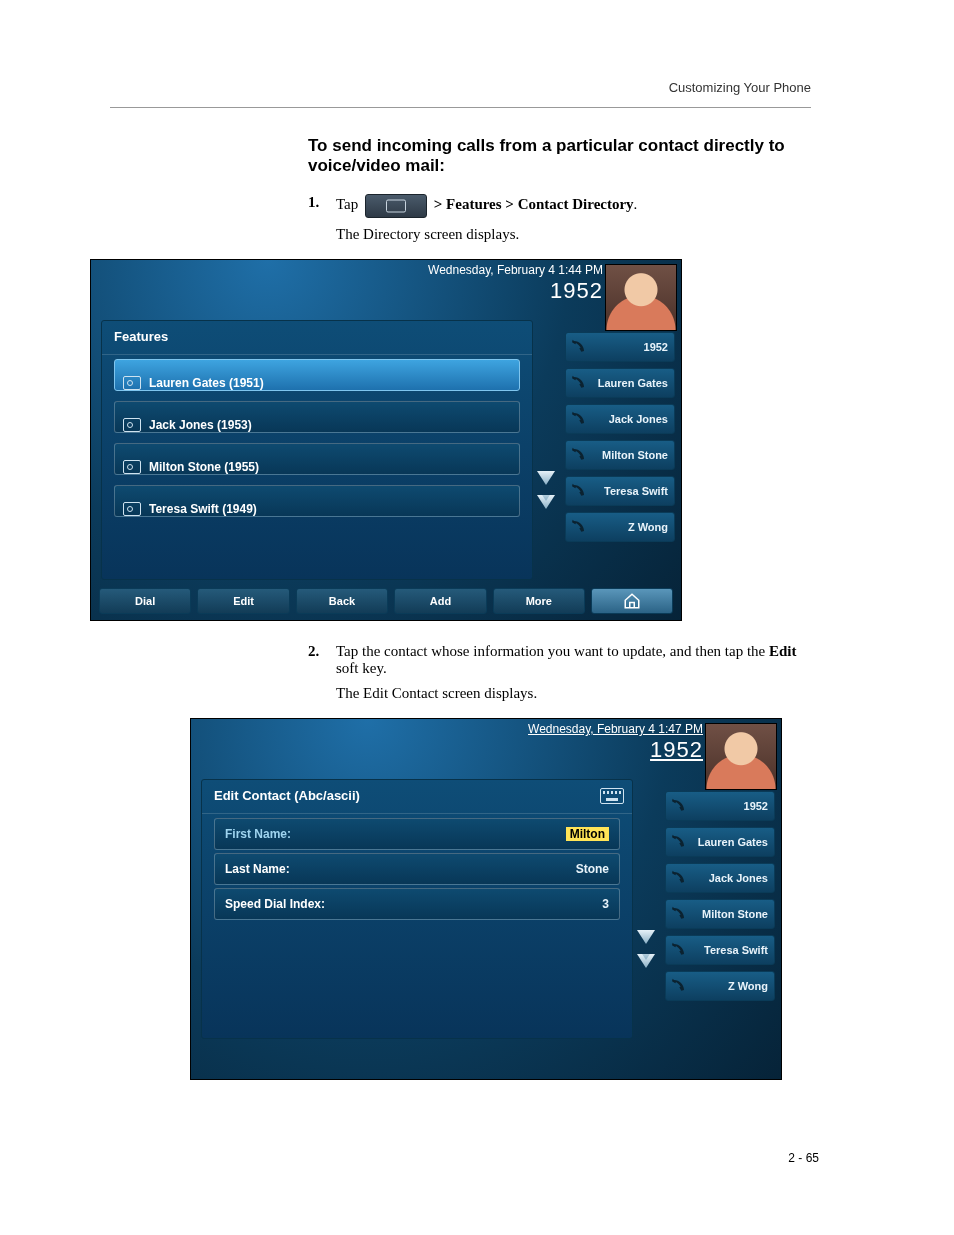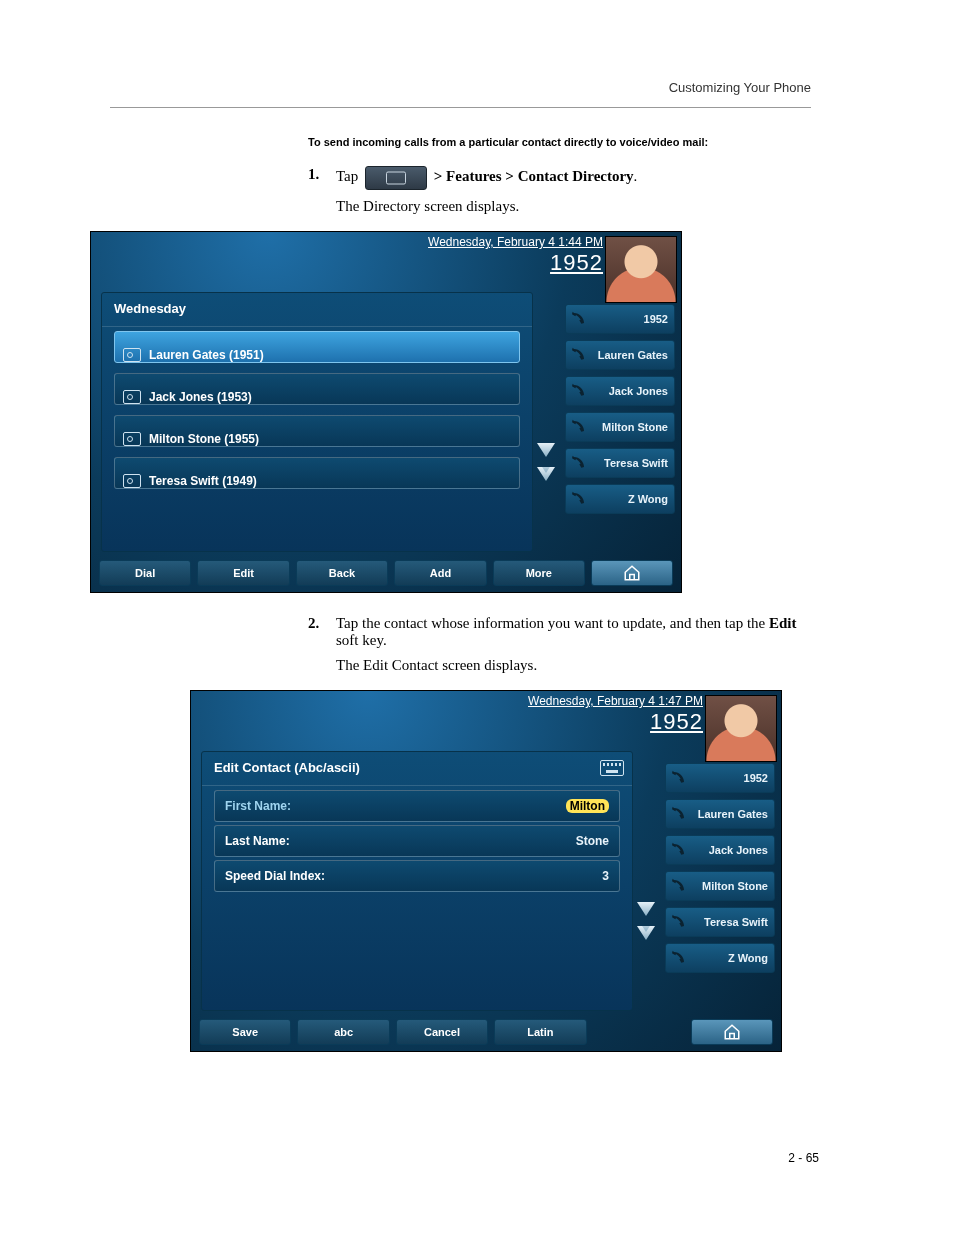--- a/index.html
+++ b/index.html
@@ -24,21 +24,21 @@
     border: none;
     border-top: 1px solid #999;
     margin: 12px 0 28px 0;
   }
   .body-col {
     margin-left: 198px; 
   }
   .bold-title {
     font-family: "Futura", "Helvetica Neue", Arial, sans-serif;
     font-weight: 600;
-    font-size: 11px;
+    font-size: 17px;
     margin-bottom: 18px;
   }
   ol.steps {
     list-style: none;
     padding: 0;
     margin: 0;
   }
   ol.steps > li {
     display: flex;
     gap: 10px;
@@ -179,21 +179,21 @@
     border:1px solid #cfe3f0; border-radius:2px;
   }
   .kb-icon::before{content:"";position:absolute;left:2px;right:2px;top:2px;height:3px;background:repeating-linear-gradient(90deg,#cfe3f0 0 2px,transparent 2px 4px);}
   .kb-icon::after{content:"";position:absolute;left:5px;right:5px;bottom:2px;height:3px;background:#cfe3f0;}
   .field-row{
     height:30px; display:flex; align-items:center; justify-content:space-between;
     border:1px solid rgba(255,255,255,0.25); border-radius:3px;
     background: linear-gradient(#0e4a70,#083757);
     margin-bottom:3px; padding:0 10px; font-weight:700; font-size:12px;
   }
-  .field-row .val{color:#e8f3fa;font-weight:700;border-radius:6px;}
+  .field-row .val{color:#e8f3fa;font-weight:700;}
   .field-row .val.hl{background:#ffe457;color:#000;padding:0 4px;}
   .hi{color:#9fd4ef;}
 
   .page-num{
     position:absolute; right:102px; bottom:70px; font-size:12px;
   }
 </style>
 </head>
 <body>
 
@@ -213,31 +213,31 @@
             <span>Tap</span>
             <span class="softbtn"></span>
             <b class="nav-path">&gt; Features &gt; Contact Directory</b><span>.</span>
           </p>
           <p class="step-line">The Directory screen displays.</p>
         </div>
       </li>
     </ol>
   </div>
 
-  <div class="shot" style="height:360px; text-decoration:underline;">
+  <div class="shot" style="height:360px; ">
     <div class="avatar"></div>
     <div class="statusbar">
       <div class="clock">
         <div>Wednesday, February 4  1:44 PM</div>
         <div class="ext">1952</div>
       </div>
     </div>
 
     <div class="main-panel">
-      <div class="panel-title">Wednesday</div>
+      <div class="panel-title">Features</div>
       <div class="list-area">
         <div class="row selected">
           <span class="card"></span>
           <span>Lauren Gates (1951)</span>
         </div>
         <div class="row">
           <span class="card"></span>
           <span>Jack Jones (1953)</span>
         </div>
         <div class="row">
@@ -391,29 +391,16 @@
           <span>Teresa Swift</span>
         </div>
       <div class="sk">
           <span class="ico"><svg viewBox="0 0 24 24" fill="currentColor">
               <path d="M6 3c8 0 15 7 15 15l-4 1-3-5 2-1c-2-3-4-5-7-7l-1 2-5-3 1-4z"></path>
             </svg></span>
           <span>Z Wong</span>
         </div>
     </div>
 
-    <div class="footer-keys">
-      <div class="fk">Save</div>
-      <div class="fk">abc</div>
-      <div class="fk">Cancel</div>
-      <div class="fk">Latin</div>
-      <div class="fk" style="visibility:hidden"></div>
-      <div class="fk home">
-        <svg viewBox="0 0 24 24" fill="none" stroke="#fff" stroke-width="2">
-            <path d="M3 11l9-8 9 8v10H3z"></path>
-            <path d="M9 21v-7h6v7"></path>
-          </svg>
-      </div>
-    </div>
   </div>
 
   <div class="page-num">2 - 65</div>
 </div>
 
 </body></html>

